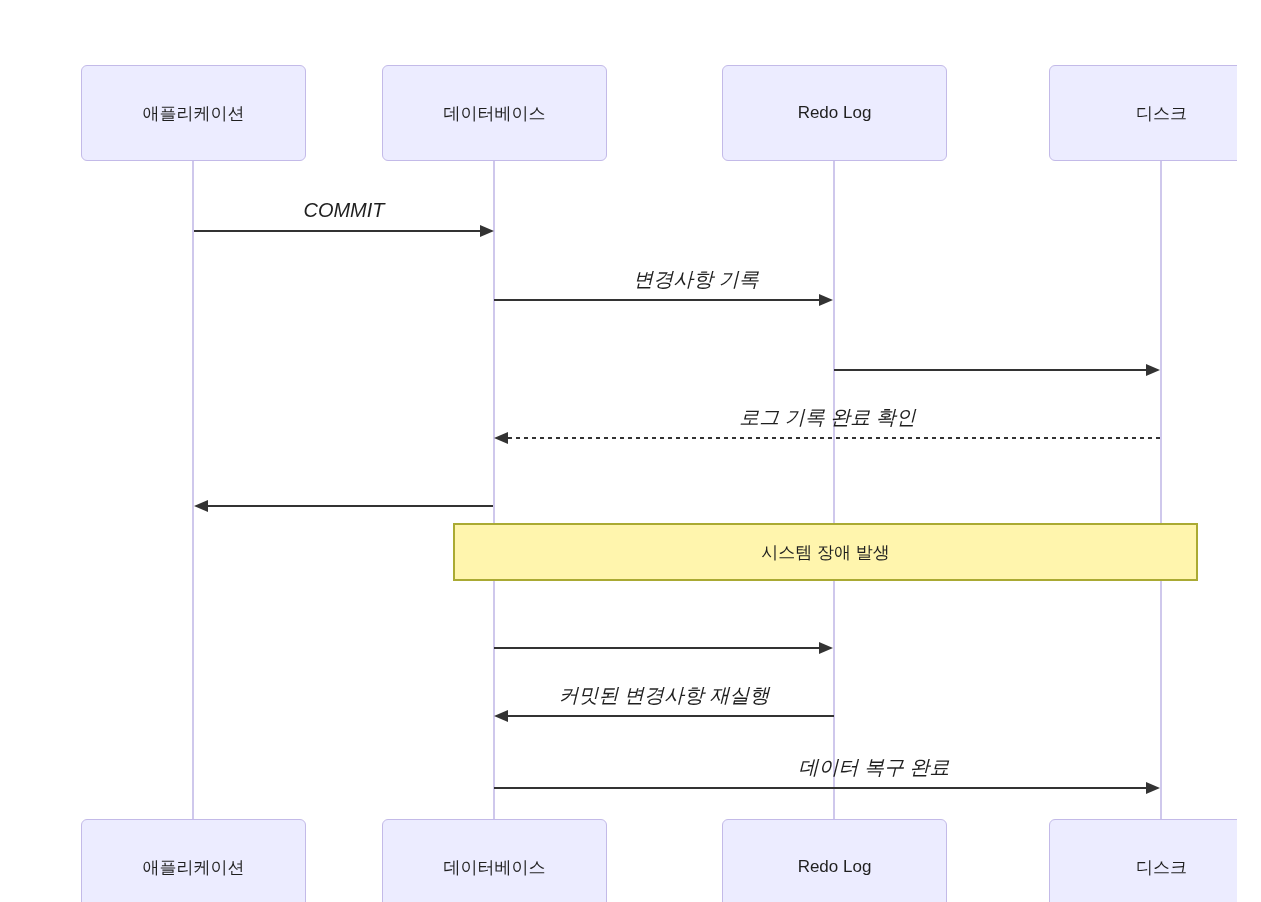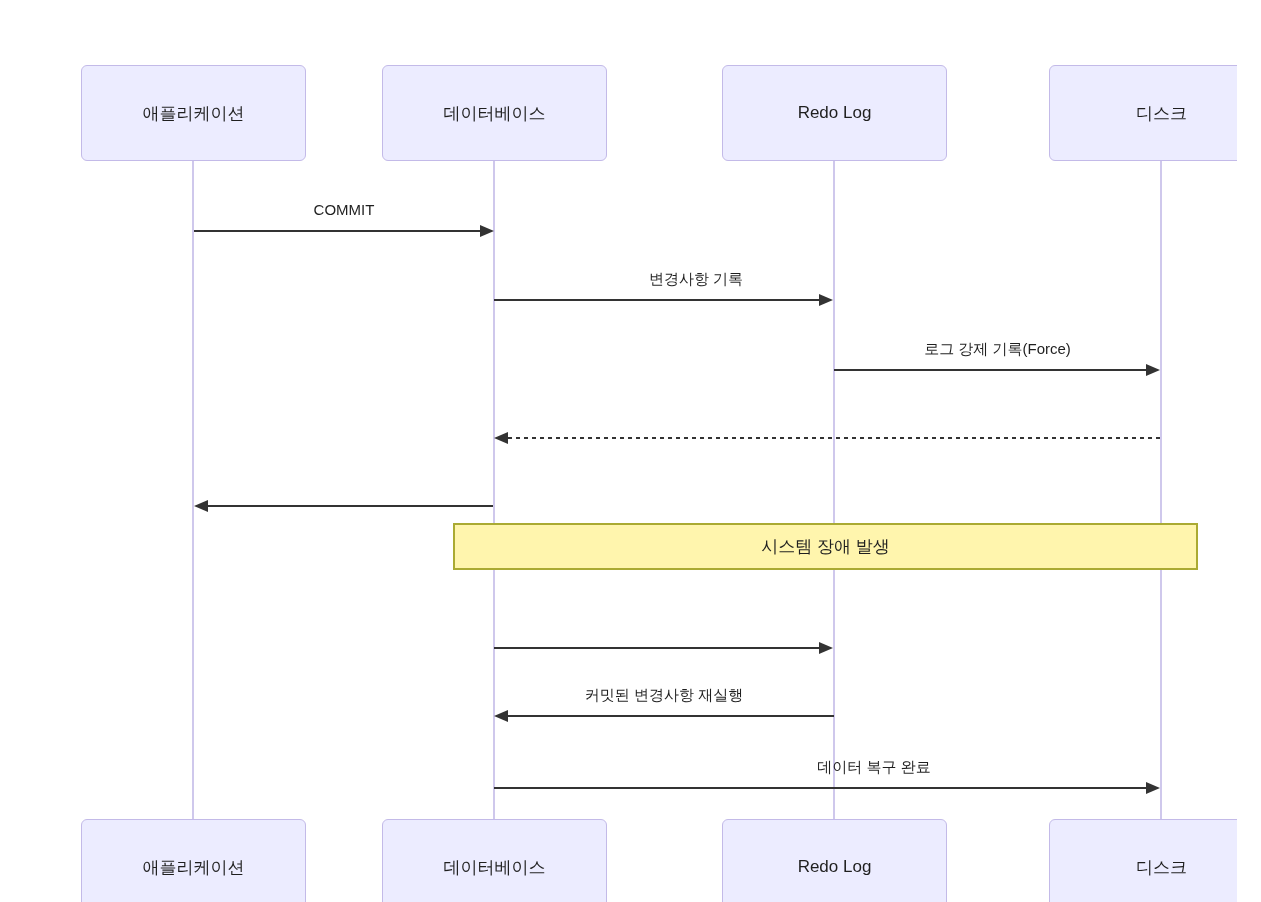--- a/index.html
+++ b/index.html
@@ -44,24 +44,25 @@
     top: 113px;
     height: 658px;
     background: var(--lifeline);
     z-index: 1;
   }
   .msg-label {
     position: absolute;
     height: 26px;
     line-height: 26px;
     text-align: center;
-    font-size: 15px;
+    font-size: 20px;
     color: var(--text);
     z-index: 2;
     white-space: nowrap;
+    font-style: italic;
   }
   .msg-line {
     position: absolute;
     height: 2px;
     background: var(--arrow);
     z-index: 2;
   }
   .msg-line.dashed {
     background: repeating-linear-gradient(90deg, var(--arrow) 0 4px, transparent 4px 8px);
   }
@@ -73,21 +74,21 @@
     border-bottom: 6px solid transparent;
     z-index: 2;
   }
   .arrowhead.right { border-left: 14px solid var(--arrow); }
   .arrowhead.left  { border-right: 14px solid var(--arrow); }
   .note {
     position: absolute;
     left: 405px;
     top: 475px;
     width: 745px;
-    height: 47px;
+    height: 58px;
     background: var(--note-fill);
     border: 2px solid var(--note-border);
     display: flex;
     align-items: center;
     justify-content: center;
     font-size: 17px;
     color: var(--text);
     z-index: 4;
   }
 </style>
@@ -115,24 +116,24 @@
   </div>
 
   <div class="msg-label" style="left:146px; top:149px; width:300px">COMMIT</div>
   <div class="msg-line" style="left:146px; top:182px; width:287px"></div>
   <div class="arrowhead right" style="left:432px; top:177px"></div>
 
   <div class="msg-label" style="left:446px; top:218px; width:404px">변경사항 기록</div>
   <div class="msg-line" style="left:446px; top:251px; width:326px"></div>
   <div class="arrowhead right" style="left:771px; top:246px"></div>
 
-  <div class="msg-label" style="left:786px; top:288px; width:327px">로그 강제 기록(Force)</div>
   <div class="msg-line" style="left:786px; top:321px; width:313px"></div>
   <div class="arrowhead right" style="left:1098px; top:316px"></div>
 
+  <div class="msg-label" style="left:446px; top:356px; width:667px">로그 기록 완료 확인</div>
   <div class="msg-line dashed" style="left:460px; top:389px; width:652px"></div>
   <div class="arrowhead left" style="left:446px; top:384px"></div>
 
   <div class="msg-line" style="left:160px; top:457px; width:285px"></div>
   <div class="arrowhead left" style="left:146px; top:452px"></div>
 
   <div class="note">
     <span>시스템 장애 발생</span>
   </div>
 

